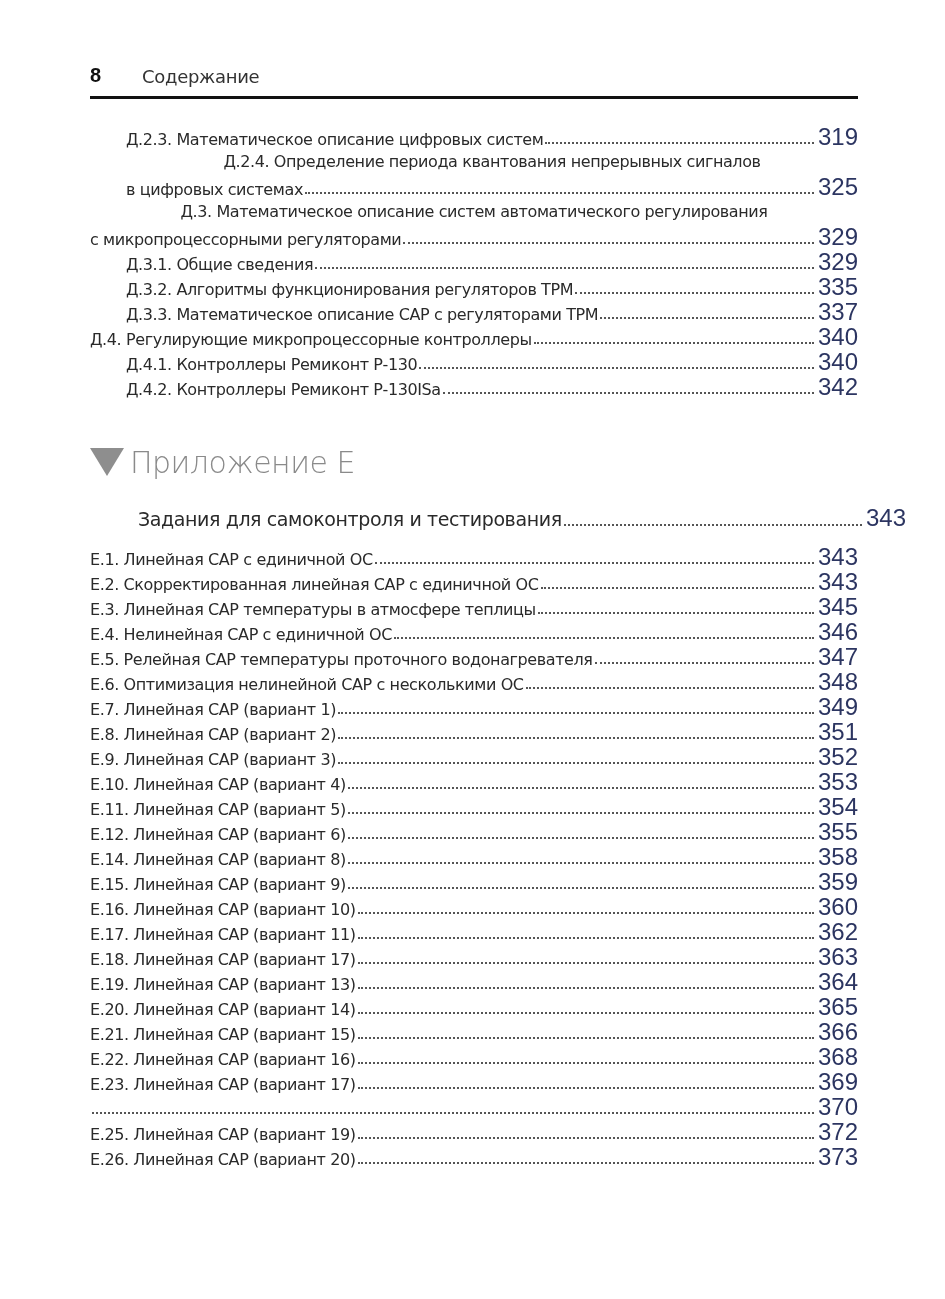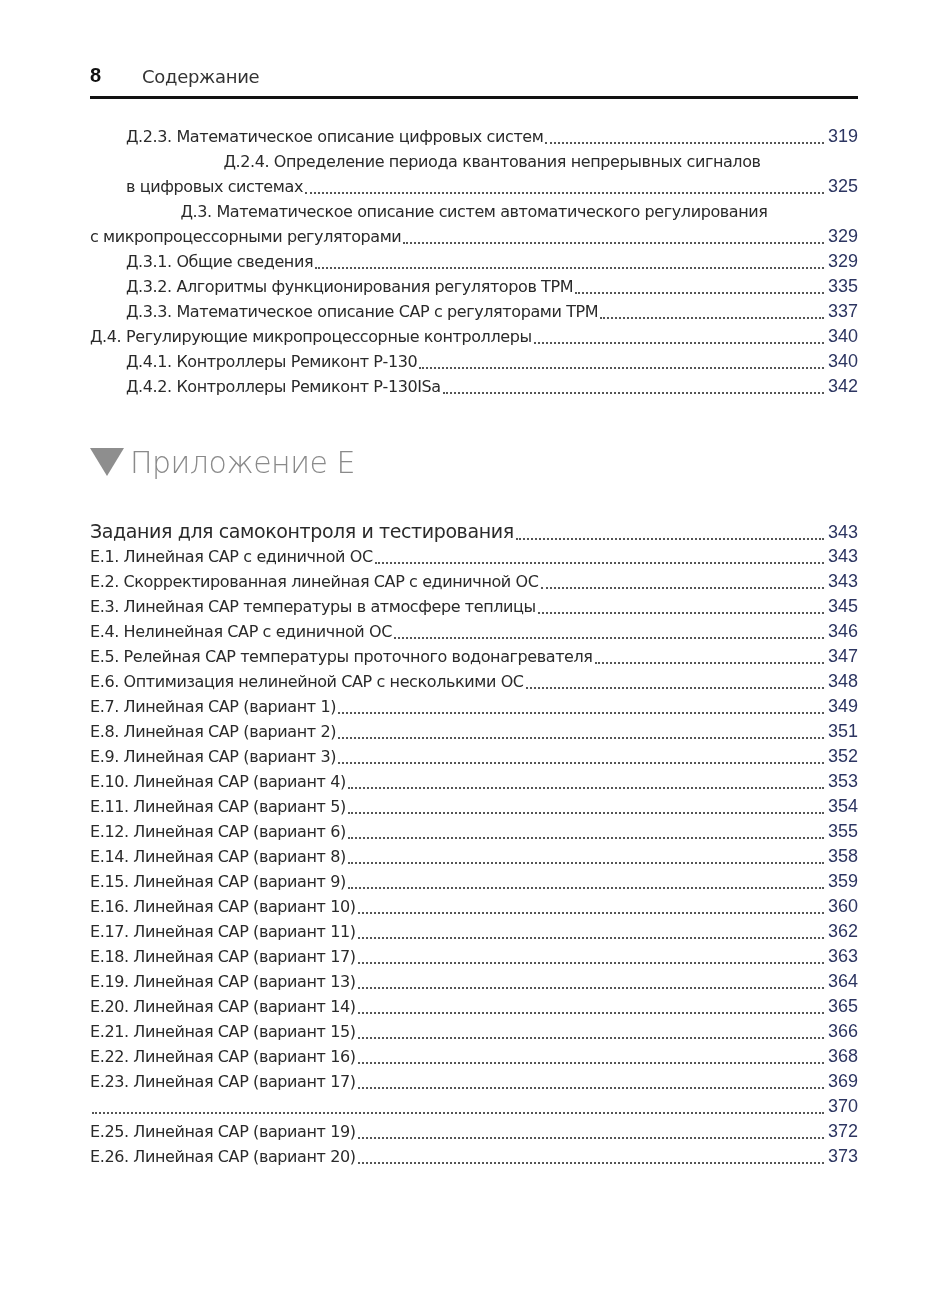--- a/index.html
+++ b/index.html
@@ -27,21 +27,21 @@
     justify-content: center;
   }
   .row .label { flex: 0 0 auto; }
   .row .dots {
     flex: 1 1 auto; overflow: hidden; margin: 0 4px 0 2px;
     border-bottom: 2px dotted #555; height: 0; align-self: center;
     transform: translateY(6px);
   }
   .row .page {
     flex: 0 0 auto; color: #2c3561; font-family: "Liberation Sans", sans-serif;
-    font-size: 18px; letter-spacing: 0;
+    font-size: 24px; letter-spacing: 0;
   }
   .ind1 { padding-left: 36px; }
   .section-heading {
     position: absolute; left: 90px; top: 442px; height: 40px; display: flex; align-items: center;
   }
   .section-heading .tri {
     width: 0; height: 0; border-left: 17px solid transparent; border-right: 17px solid transparent;
     border-top: 28px solid #8e8e8e; margin-right: 6px;
   }
   .section-heading .htext {
@@ -110,21 +110,21 @@
       <span class="dots"></span>
       <span class="page">342</span>
     </div>
   </div>
 
 <div class="section-heading">
   <span class="tri"></span>
   <span class="htext">Приложение Е</span>
 </div>
 
-<div class="toc" style="top:519px;">
+<div class="toc" style="top:505px;margin-left:48px;">
   <div class="row big" style="height:28px;">
     <span class="label">Задания для самоконтроля и тестирования</span>
     <span class="dots"></span>
     <span class="page">343</span>
   </div>
 </div>
 
 <div class="toc" id="toc-bottom" style="top:544px;">
     <div class="row">
       <span class="label">Е.1. Линейная САР с единичной ОС</span>

